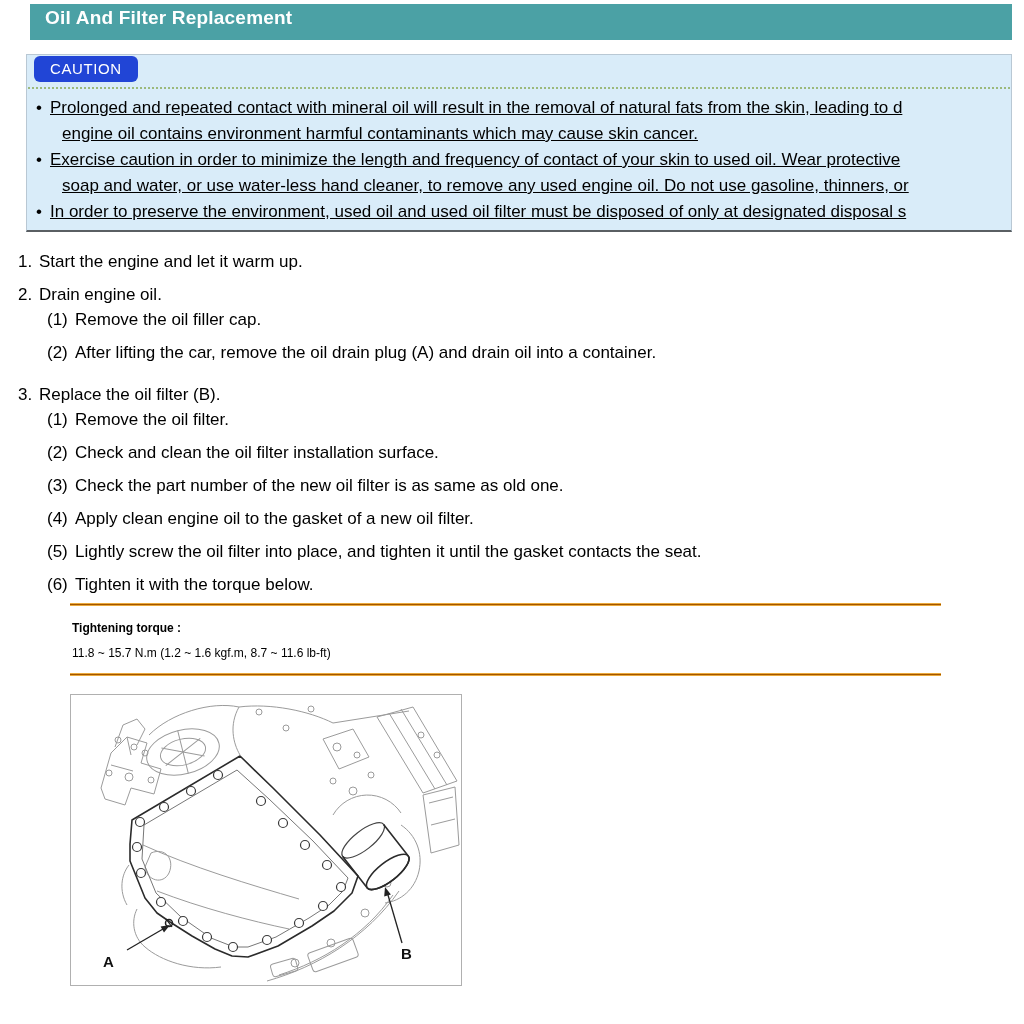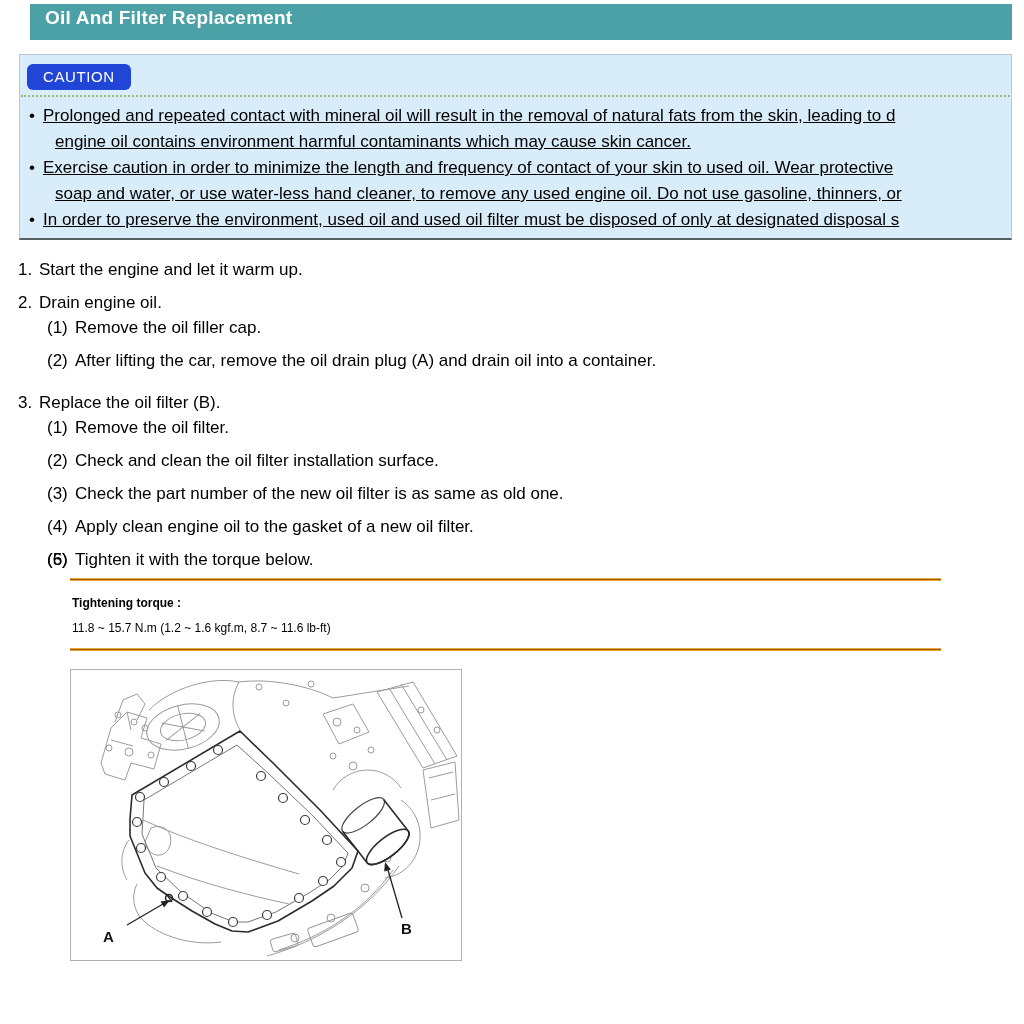--- a/index.html
+++ b/index.html
@@ -3,23 +3,23 @@
 <meta charset="utf-8">
 <style>
   html,body{margin:0;padding:0;background:#fff;}
   body{width:1024px;height:1024px;overflow:hidden;font-family:"Liberation Sans",sans-serif;color:#000;}
 
   
   .titlebar{margin:4px 12px 0 30px;height:36px;background:var(--header-teal,#4ba1a5);}
   .titlebar .title{display:block;padding:3px 0 0 15px;font-size:19px;font-weight:bold;color:#fff;letter-spacing:.2px;}
 
   
-  .caution{margin:14px 12px 0 19px;background:var(--caution-bg,#d9ecf9);
+  .caution{margin:14px 12px 0 26px;background:var(--caution-bg,#d9ecf9);
     border:1px solid #b9c8d4;border-bottom:2px solid #5a5f63;
-    padding:9px 0 5px 0;overflow:hidden;}
+    padding:1px 0 5px 0;overflow:hidden;}
   .badge{display:inline-block;margin-left:7px;background:var(--badge-blue,#2145d6);
     color:#fff;font-size:15px;line-height:17px;padding:4px 16px 5px;border-radius:6px;letter-spacing:.6px;}
   .cdot{border-top:2px dotted #9cb97c;margin:5px 1px 0 1px;height:0;}
   .clines{margin-top:6px;font-size:17px;line-height:26px;white-space:nowrap;}
   .cl{overflow:hidden;text-decoration:underline;}
   .cl.b{padding-left:9px;}
   .cl.b::before{content:"\2022";display:inline-block;width:14px;}
   .cl.c{padding-left:35px;}
 
   
@@ -108,20 +108,21 @@
     <div class="sub">
       <span class="n">(3)</span>
       <span>Check the part number of the new oil filter is as same as old one.</span>
     </div>
     <div class="sub">
       <span class="n">(4)</span>
       <span>Apply clean engine oil to the gasket of a new oil filter.</span>
     </div>
     <div class="sub">
       <span class="n">(5)</span>
+      <span>Lightly screw the oil filter into place, and tighten it until the gasket contacts the seat.</span>
     </div>
     <div class="sub">
       <span class="n">(6)</span>
       <span>Tighten it with the torque below.</span>
     </div>
   </div>
 </div>
 
 <div class="tq">
   <div class="rule"></div>

